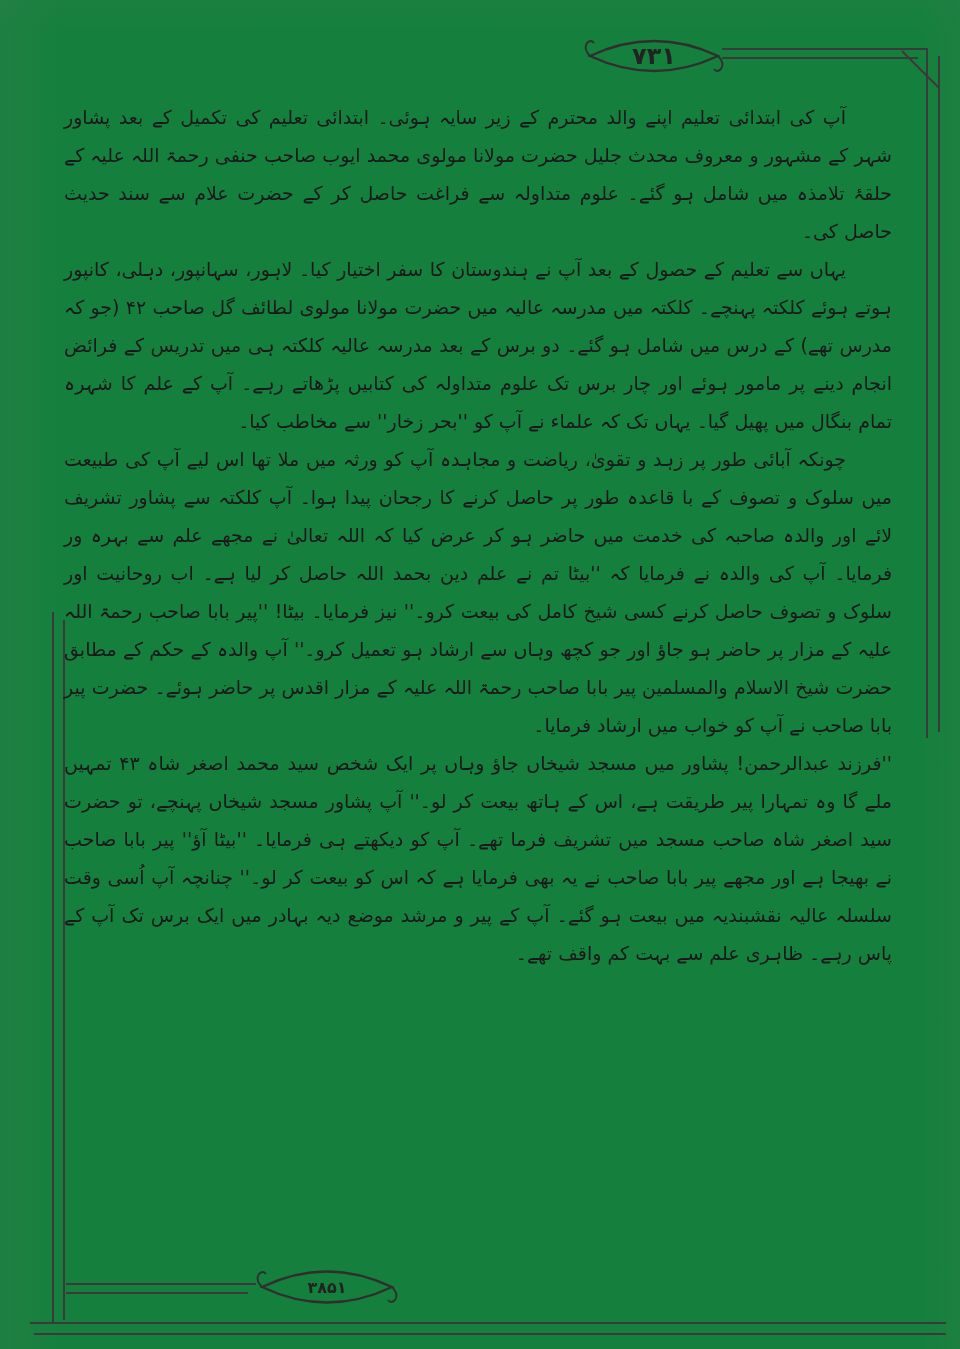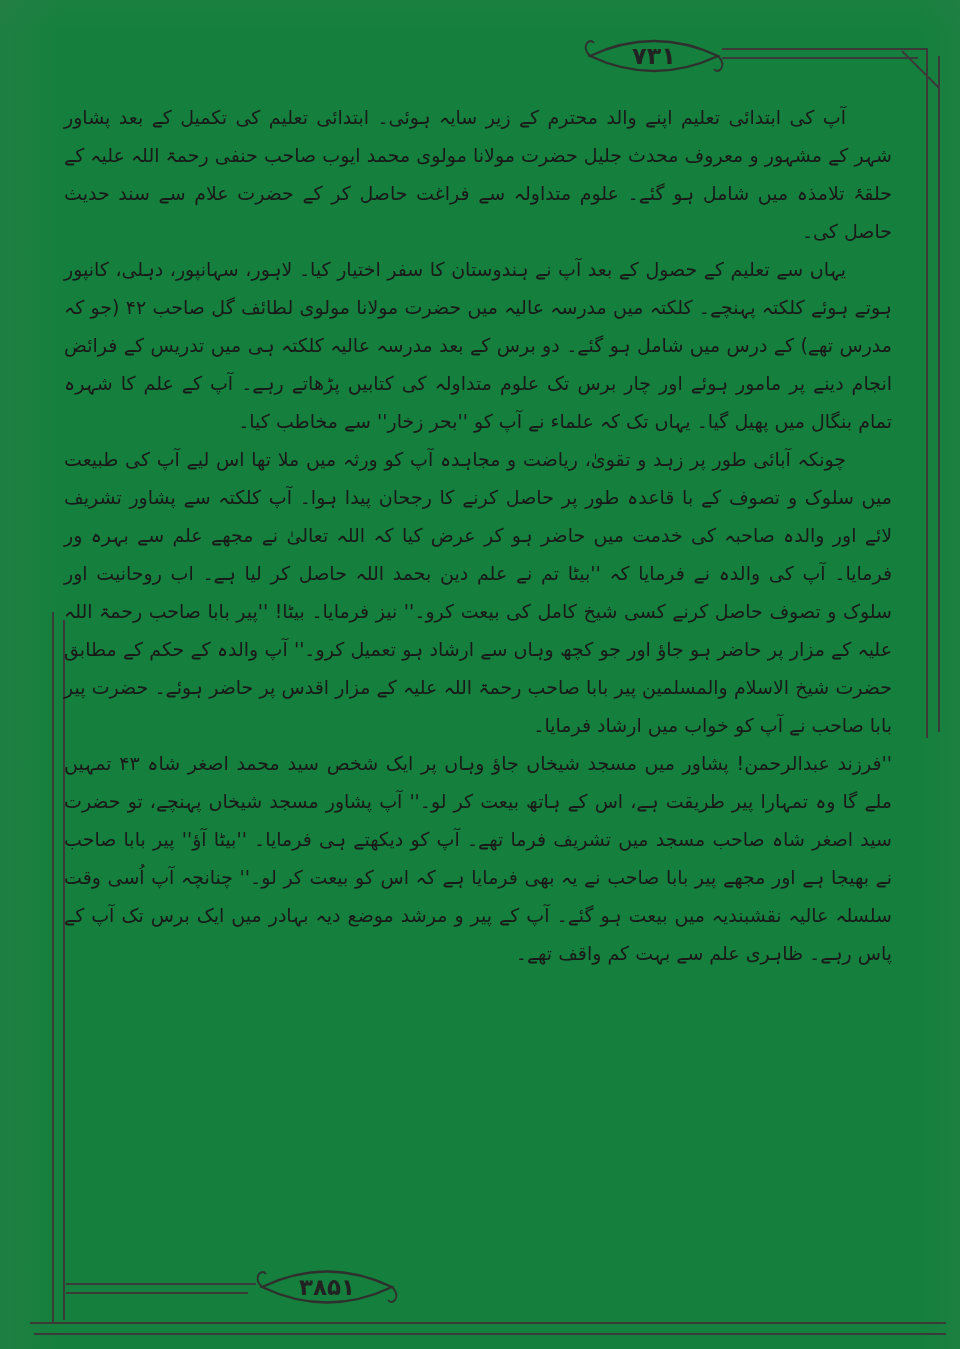--- a/index.html
+++ b/index.html
@@ -59,21 +59,21 @@
     inset: 0;
     display: flex;
     align-items: center;
     justify-content: center;
     font-family: "DejaVu Sans", sans-serif;
     font-weight: bold;
     letter-spacing: 3px;
     color: #222;
   }
   .cartouche-top .num { font-size: 24px; }
-  .cartouche-bottom .num { font-size: 23px; }
+  .cartouche-bottom .num { font-size: 16px; }
 
   
   .text-block {
     position: absolute;
     top: 98px;
     right: 68px;
     width: 828px;
     direction: rtl;
     text-align: justify;
     font-size: 19px;

